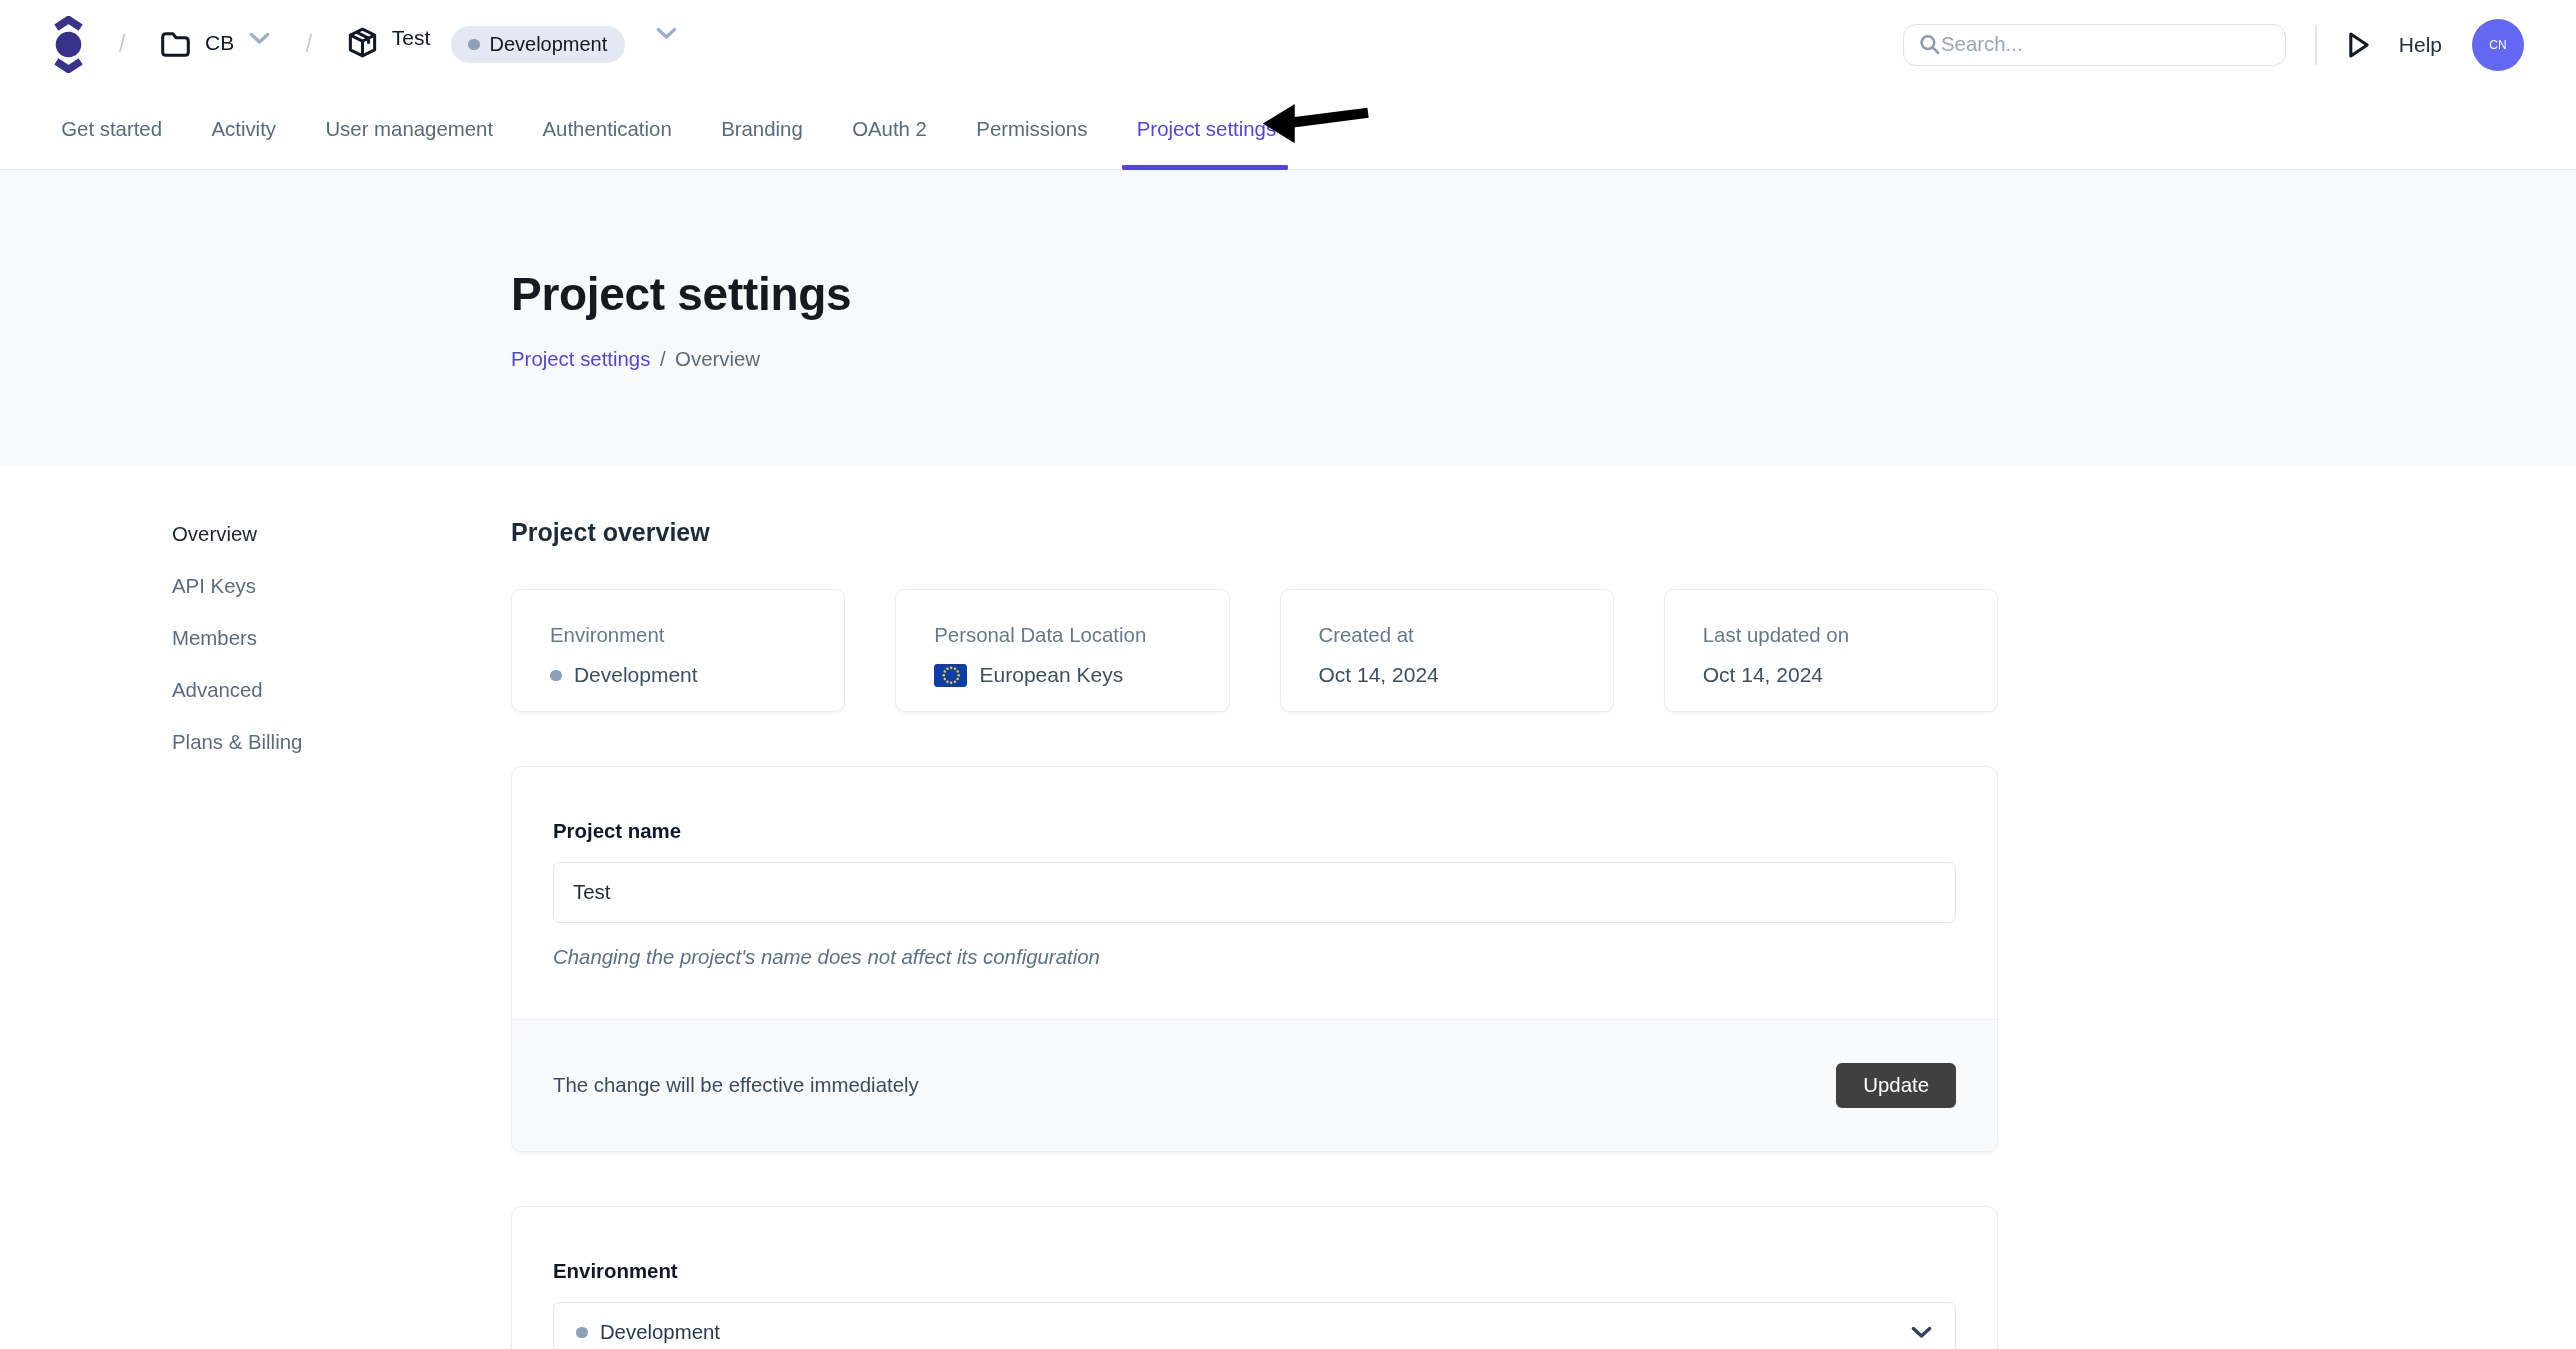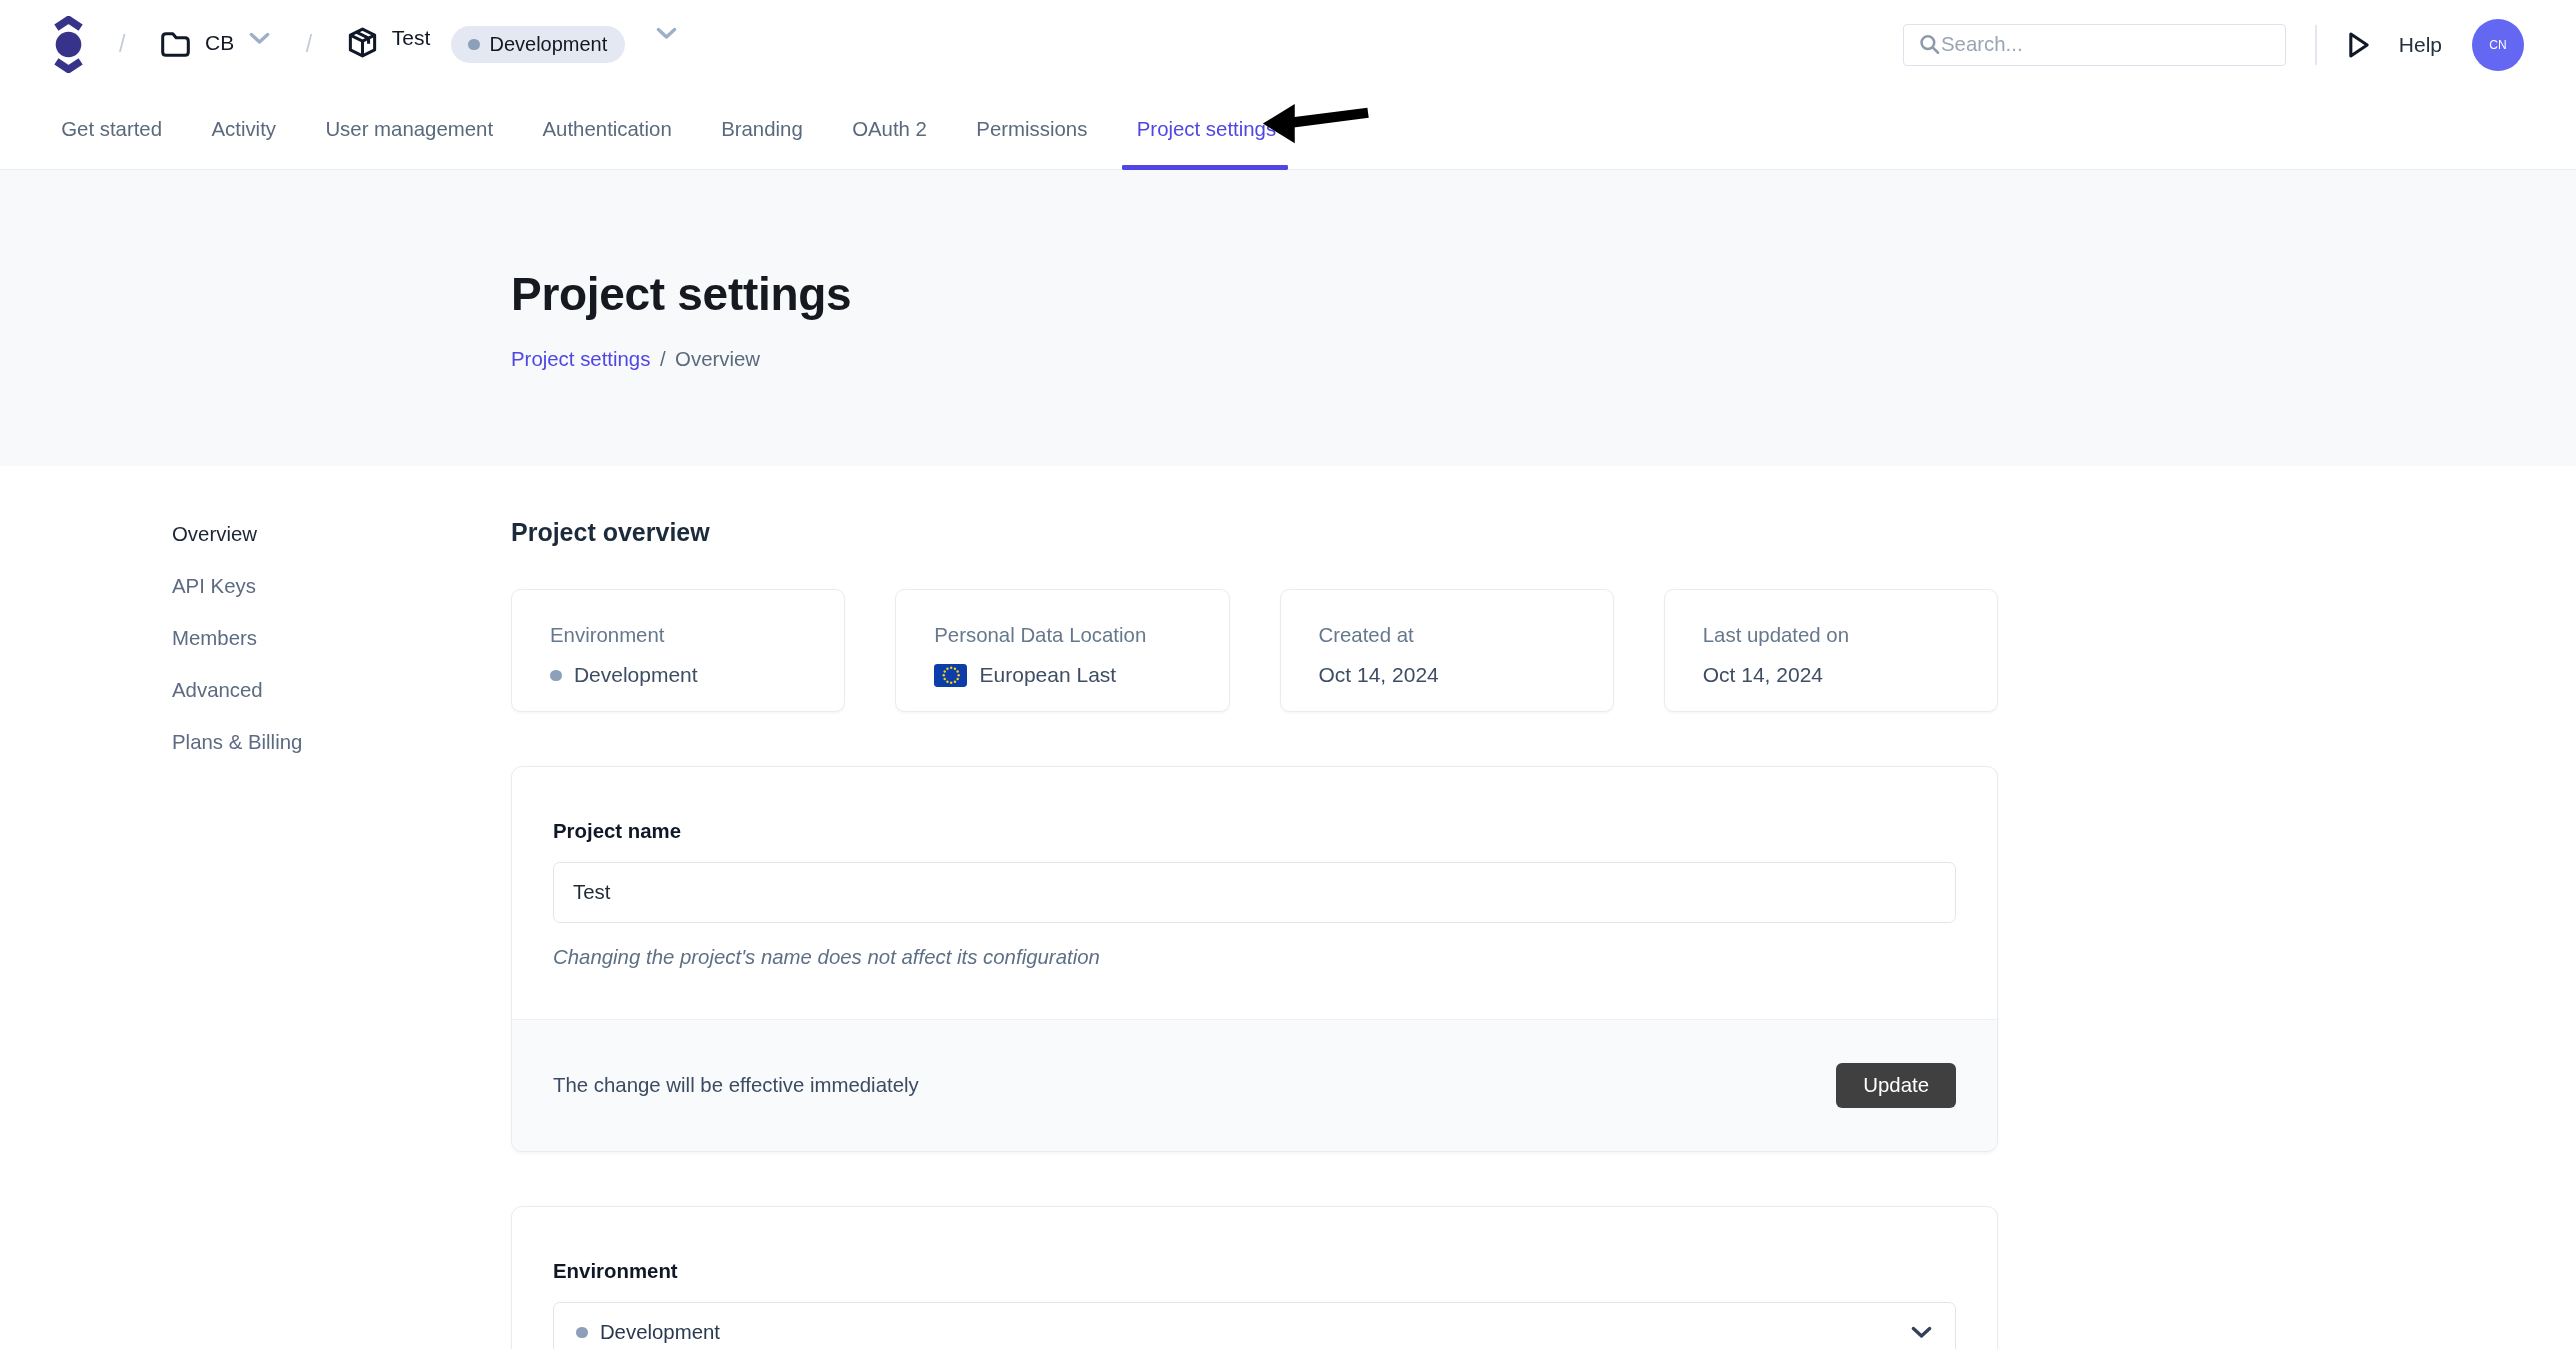--- a/index.html
+++ b/index.html
@@ -9,21 +9,21 @@
   
   .topbar { height:89px; display:flex; align-items:center; padding:0 52px 0 53px; background:#fff; }
   .tb-left { display:flex; align-items:center; gap:0; }
   .crumb-sep { color:#c3cbd8; font-size:23px; font-weight:300; margin:0 35px; }
   .crumb { display:flex; align-items:flex-start; gap:13.6px; cursor:pointer; }
   .crumb-label { font-size:21px; color:#111827; }
   .badge { display:inline-flex; align-items:center; gap:9.5px; background:#e4e8f2;
     border-radius:681px; padding:6.8px 17.7px; font-size:20px; color:#14181f; margin-left:6.8px; }
   .dot { width:11.6px; height:11.6px; border-radius:50%; background:#8da0ba; display:inline-block; flex:none; }
   .tb-right { margin-left:auto; display:flex; align-items:center; }
-  .searchbox { width:383px; height:42px; border:1.4px solid #dde3ec; border-radius:4px;
+  .searchbox { width:383px; height:42px; border:1.4px solid #dde3ec; border-radius:13px;
     display:flex; align-items:center; padding:12px 15px; background:#fff; }
   .searchbox input { border:none; outline:none; font-size:20.4px; width:100%; background:transparent;
     color:#1f2937; font-family:"Liberation Sans", sans-serif; }
   .searchbox input::placeholder { color:#9aa5b4; }
   .tb-divider { width:1.4px; height:40px; background:#e4e8ee; margin:0 29px; }
   .icon-btn { display:flex; align-items:center; justify-content:center; cursor:pointer; }
   .help { font-size:21px; color:#23303f; margin:0 30px 0 27px; cursor:pointer; }
   .avatar { width:52px; height:52px; border-radius:50%; background:#6467f2; color:#fff;
     display:flex; align-items:center; justify-content:center; font-size:12px; font-weight:500; cursor:pointer; }
 
@@ -230,21 +230,21 @@
                   <circle cx="20.5" cy="24.5" r="1.8"></circle>
                 <circle cx="15" cy="26" r="1.8"></circle>
                   <circle cx="9.5" cy="24.5" r="1.8"></circle>
                   <circle cx="5.5" cy="20.5" r="1.8"></circle>
                 <circle cx="4" cy="15" r="1.8"></circle>
                   <circle cx="5.5" cy="9.5" r="1.8"></circle>
                   <circle cx="9.5" cy="5.5" r="1.8"></circle>
               </g>
             </svg>
           </span>
-          <span>European Last</span>
+          <span>European Keys</span>
         </div>
       </div>
       <div class="info-card">
         <div class="info-label">Created at</div>
         <div class="info-value">
           <span>Oct 14, 2024</span>
         </div>
       </div>
       <div class="info-card">
         <div class="info-label">Last updated on</div>

